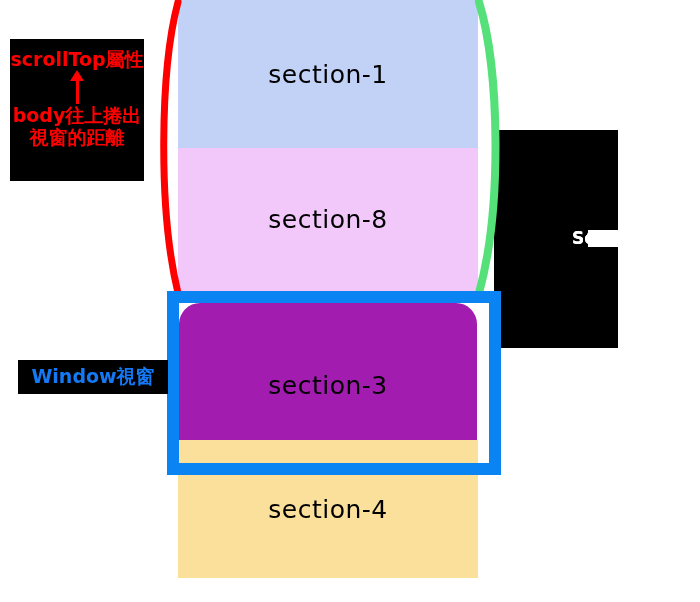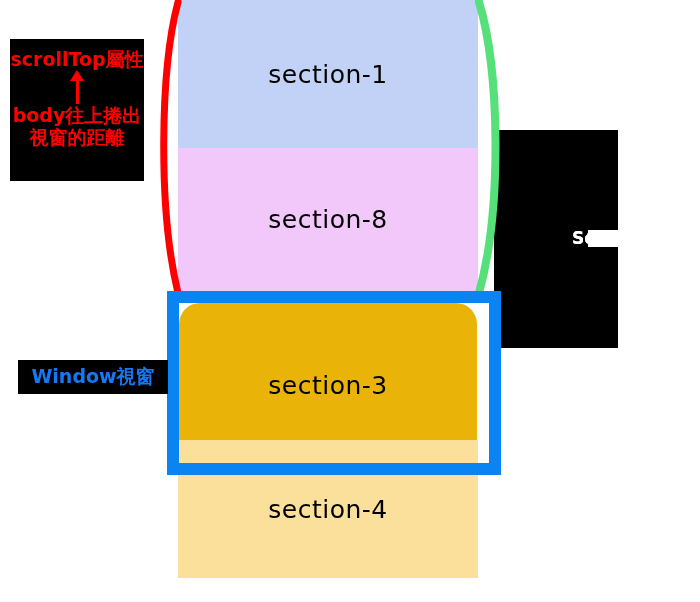--- a/index.html
+++ b/index.html
@@ -30,21 +30,21 @@
     font-size: 25px;
     font-weight: 400;
     letter-spacing: 0.5px;
     font-family: "DejaVu Sans", "Liberation Sans", sans-serif;
   }
   #section-1 { top: 0px;   height: 148px; background: #c2d2f7; }
   #section-2 { top: 148px; height: 143px; background: #f2c8fb; }
   #section-3 {
     top: 303px;
     height: 164px;
-    background: #eab308;
+    background: #a21caf;
     left: 179px;
     width: 298px;
     border-radius: 21px;
   }
   #section-4 { top: 440px; height: 138px; background: #fbe09c; }
 
   
   #window-frame {
     position: absolute;
     left: 167px;

